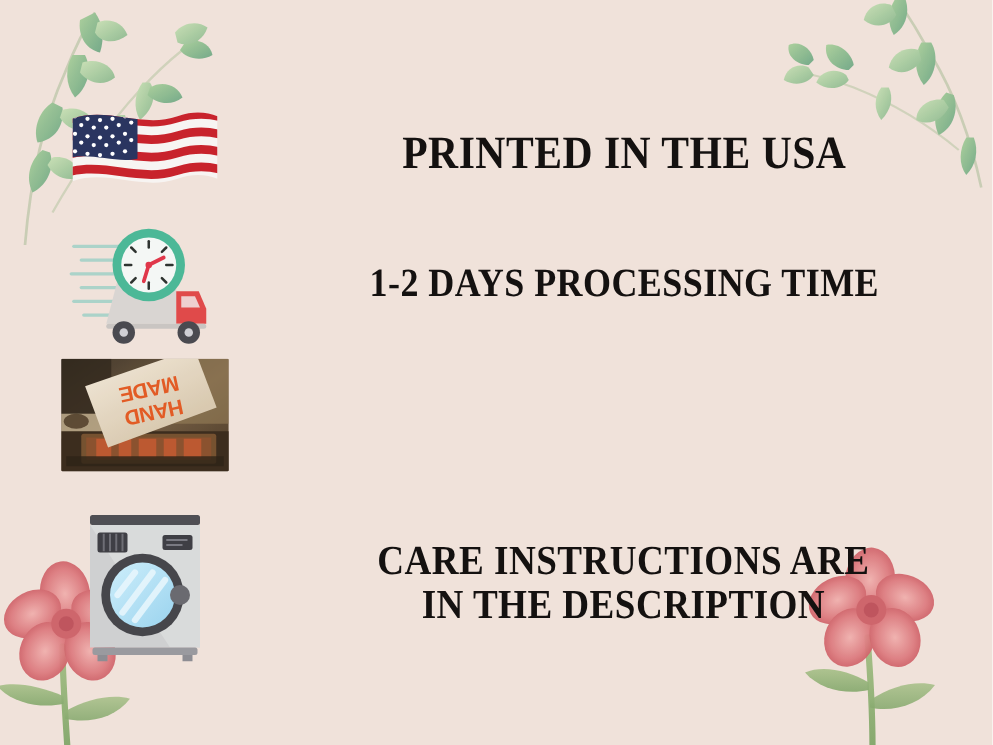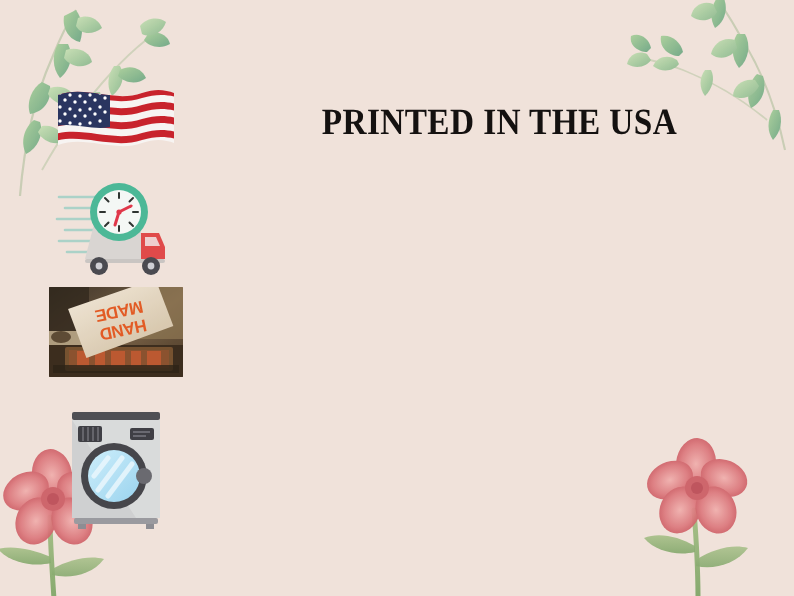--- a/index.html
+++ b/index.html
@@ -255,20 +255,23 @@
             <line x1="50" y1="23" x2="53.5" y2="26.5"></line>
             <line x1="74.5" y1="47.5" x2="78" y2="51"></line>
             <line x1="78" y1="23" x2="74.5" y2="26.5"></line>
             <line x1="50" y1="51" x2="53.5" y2="47.5"></line>
           </g>
           <line x1="64" y1="37" x2="76" y2="31" stroke="#e0374a" stroke-width="3" stroke-linecap="round"></line>
           <line x1="64" y1="37" x2="60" y2="50" stroke="#e0374a" stroke-width="3" stroke-linecap="round"></line>
           <circle cx="64" cy="37" r="2.6" fill="#e0374a"></circle>
         </g>
       </svg>
+    </div>
+    <div class="text-cell">
+      <div class="headline" id="text-processing">1-2 DAYS PROCESSING TIME</div>
     </div>
   </div>
 
   <div class="row" id="row-premium">
     <div class="icon-cell">
       <svg width="134" height="90" viewBox="0 0 134 90">
         <defs>
           <clipPath id="photoclip">
               <rect x="0" y="0" width="134" height="90" rx="1"></rect>
             </clipPath>
@@ -342,15 +345,21 @@
           <line x1="34" y1="86" x2="58" y2="54"></line>
           <line x1="44" y1="92" x2="68" y2="60"></line>
           <line x1="30" y1="72" x2="44" y2="54"></line>
         </g>
         <circle cx="80" cy="72" r="8" fill="#6a6a70"></circle>
         <rect x="10" y="114" width="84" height="6" rx="2" fill="#9a9a9f"></rect>
         <rect x="14" y="120" width="8" height="5" fill="#8d8d93"></rect>
         <rect x="82" y="120" width="8" height="5" fill="#8d8d93"></rect>
       </svg>
     </div>
+    <div class="text-cell">
+      <div class="headline two-line" id="text-care">
+        <div>CARE INSTRUCTIONS ARE</div>
+        <div>IN THE DESCRIPTION</div>
+      </div>
+    </div>
   </div>
 
 </div>
 
 </body></html>

